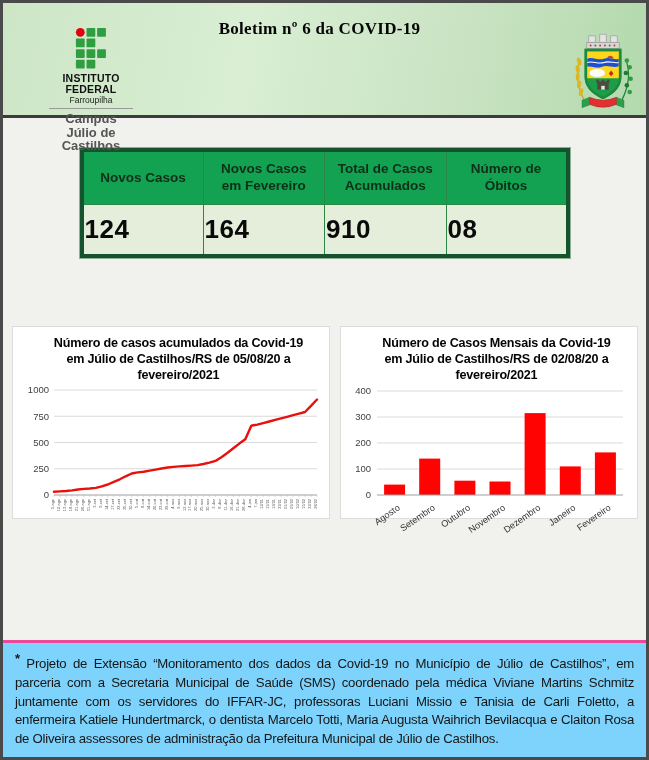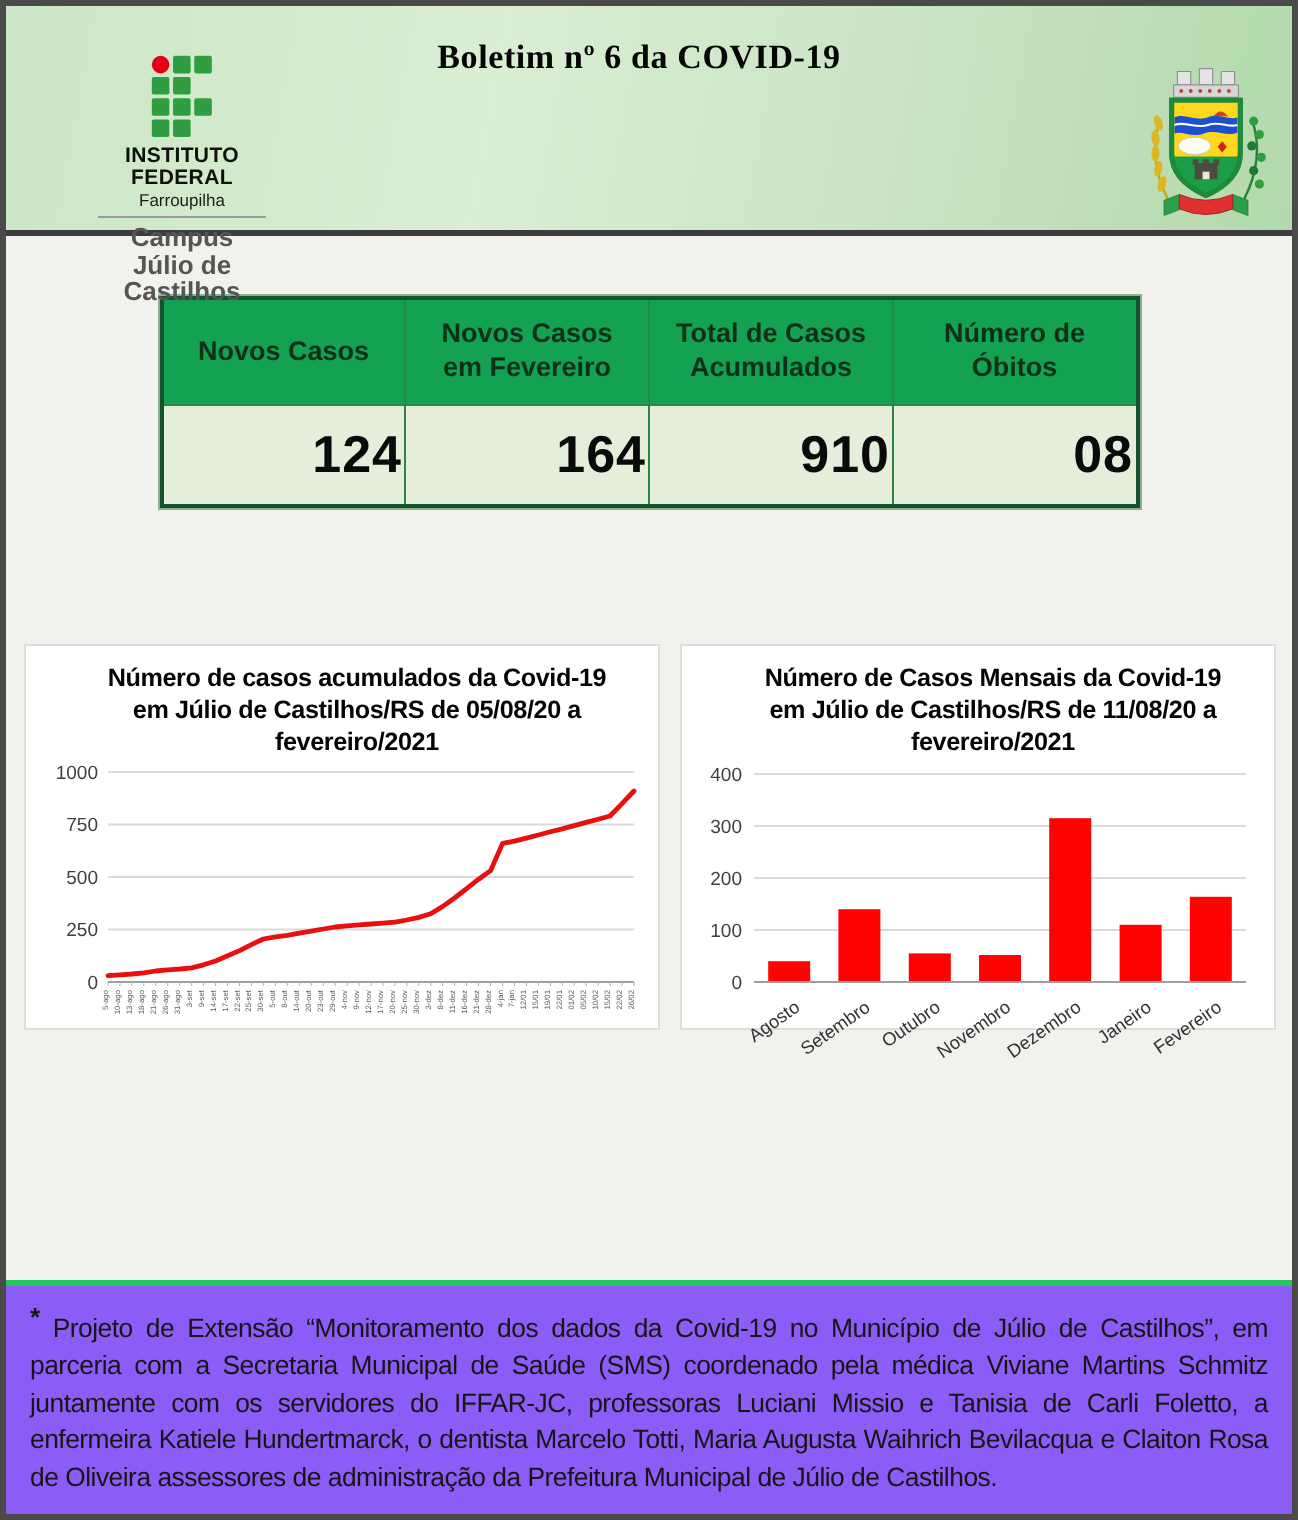--- a/index.html
+++ b/index.html
@@ -20,49 +20,49 @@
   .iflogo .l2{font-size:8.5px;color:#1c1c1c;margin-top:1px;}
   .iflogo .hr{height:1px;background:#9a9a9a;margin:3px 10px;}
   .iflogo .l3{font-size:13px;color:#555;font-weight:bold;}
   .titles{position:absolute;left:140px;right:150px;top:16px;text-align:center;}
   .title{font-family:"Liberation Serif","DejaVu Serif",serif;font-weight:bold;font-size:17px;color:#050505;letter-spacing:.3px;}
   .sub{font-size:20.5px;color:#151515;margin-top:4px;letter-spacing:-0.2px;}
   .crest{position:absolute;right:12px;top:28px;}
   
   .summary{
     margin:30px auto 0 auto;border-collapse:collapse;width:490px;
-    border:2px solid #14532d;box-shadow:0 0 0 1px #8cb08e;
+    border:4px solid #14532d;box-shadow:0 0 0 1px #8cb08e;
   }
   .summary th,.summary td{border:1px solid #2c8747;width:25%;}
   .summary th{
     background:#12a251;color:#0e2f18;font-size:13.5px;font-weight:bold;
     height:48px;padding:2px 8px;line-height:1.25;
   }
   .summary td{
     background:#e4eedb;color:#0a0a0a;font-size:26px;font-weight:bold;
-    height:47px;text-align:right;letter-spacing:.5px;
+    height:47px;text-align:left;letter-spacing:.5px;
   }
   
   .charts{display:flex;margin:68px 8px 0 9px;gap:10px;}
   .card{background:#fff;border:1px solid #dcdcda;box-sizing:border-box;}
   .card.left{width:322px;height:193px;}
   .card.right{width:302px;height:193px;}
   .card-title{
     font-size:12.6px;font-weight:bold;text-align:center;line-height:1.28;
     padding:8px 16px 2px 31px;color:#040404;letter-spacing:-0.2px;
   }
   .card svg{display:block;margin:0 auto;font-family:"Liberation Sans","DejaVu Sans",sans-serif;}
   .fonte{
     text-align:right;padding:5px 12px 0 0;font-size:12px;color:#1d1d1d;letter-spacing:-0.1px;
   }
   .fonte sup{font-weight:bold;font-size:11px;}
   
   .footer{
-    position:absolute;left:0;right:0;bottom:0;background:#8b5cf6;
-    border-top:3px solid #22c55e;padding:7px 12px 9px 12px;
+    position:absolute;left:0;right:0;bottom:0;background:#7dd3fc;
+    border-top:3px solid #ec4899;padding:7px 12px 9px 12px;
     font-size:13.2px;line-height:1.4;text-align:justify;color:#161616;letter-spacing:-0.25px;
   }
   .footer sup{font-weight:bold;font-size:13px;}
 </style>
 </head>
 <body>
 
 <div class="page">
 
   <div class="header">
@@ -268,21 +268,21 @@
           <line x1="288.0454545454545" y1="110" x2="288.0454545454545" y2="112" stroke="#b5b5b5" stroke-width="0.5"></line>
           <text transform="translate(288.0454545454545 114) rotate(-90)" text-anchor="end" font-size="3.9" fill="#595959">15/02</text>
           <line x1="294.02272727272725" y1="110" x2="294.02272727272725" y2="112" stroke="#b5b5b5" stroke-width="0.5"></line>
           <text transform="translate(294.02272727272725 114) rotate(-90)" text-anchor="end" font-size="3.9" fill="#595959">22/02</text>
           <line x1="300" y1="110" x2="300" y2="112" stroke="#b5b5b5" stroke-width="0.5"></line>
           <text transform="translate(300 114) rotate(-90)" text-anchor="end" font-size="3.9" fill="#595959">26/02</text>
           <polyline points="37.0,106.8 43.0,106.4 49.0,106.0 54.9,105.4 60.9,104.5 66.9,103.9 72.9,103.5 78.8,102.9 84.8,101.4 90.8,99.5 96.8,96.9 102.8,94.3 108.7,91.3 114.7,88.5 120.7,87.4 126.7,86.7 132.6,85.6 138.6,84.6 144.6,83.5 150.6,82.5 156.5,81.9 162.5,81.4 168.5,81.0 174.5,80.6 180.5,80.1 186.4,79.0 192.4,77.7 198.4,75.9 204.4,72.2 210.3,68.0 216.3,63.3 222.3,58.6 228.3,54.3 234.3,40.7 240.2,39.6 246.2,38.1 252.2,36.5 258.2,34.9 264.1,33.4 270.1,31.8 276.1,30.2 282.1,28.6 288.0,27.0 294.0,20.8 300.0,14.5" fill="none" stroke="#e8100c" stroke-width="2.4" stroke-linejoin="round" stroke-linecap="round"></polyline>
         </svg>
     </div>
     <div class="card right">
-      <div class="card-title">Número de Casos Mensais da Covid-19 em Júlio de Castilhos/RS de 11/08/20 a fevereiro/2021</div>
+      <div class="card-title">Número de Casos Mensais da Covid-19 em Júlio de Castilhos/RS de 02/08/20 a fevereiro/2021</div>
       <svg id="chart-bar" width="288" height="150" viewBox="0 0 288 150">
           <text x="26" y="113.4" text-anchor="end" font-size="9.5" fill="#3f3f3f">0</text>
           <line x1="32" y1="84" x2="278" y2="84" stroke="#dadada" stroke-width="1"></line>
           <text x="26" y="87.4" text-anchor="end" font-size="9.5" fill="#3f3f3f">100</text>
           <line x1="32" y1="58" x2="278" y2="58" stroke="#dadada" stroke-width="1"></line>
           <text x="26" y="61.4" text-anchor="end" font-size="9.5" fill="#3f3f3f">200</text>
           <line x1="32" y1="32" x2="278" y2="32" stroke="#dadada" stroke-width="1"></line>
           <text x="26" y="35.4" text-anchor="end" font-size="9.5" fill="#3f3f3f">300</text>
           <line x1="32" y1="6" x2="278" y2="6" stroke="#dadada" stroke-width="1"></line>
           <text x="26" y="9.4" text-anchor="end" font-size="9.5" fill="#3f3f3f">400</text>

